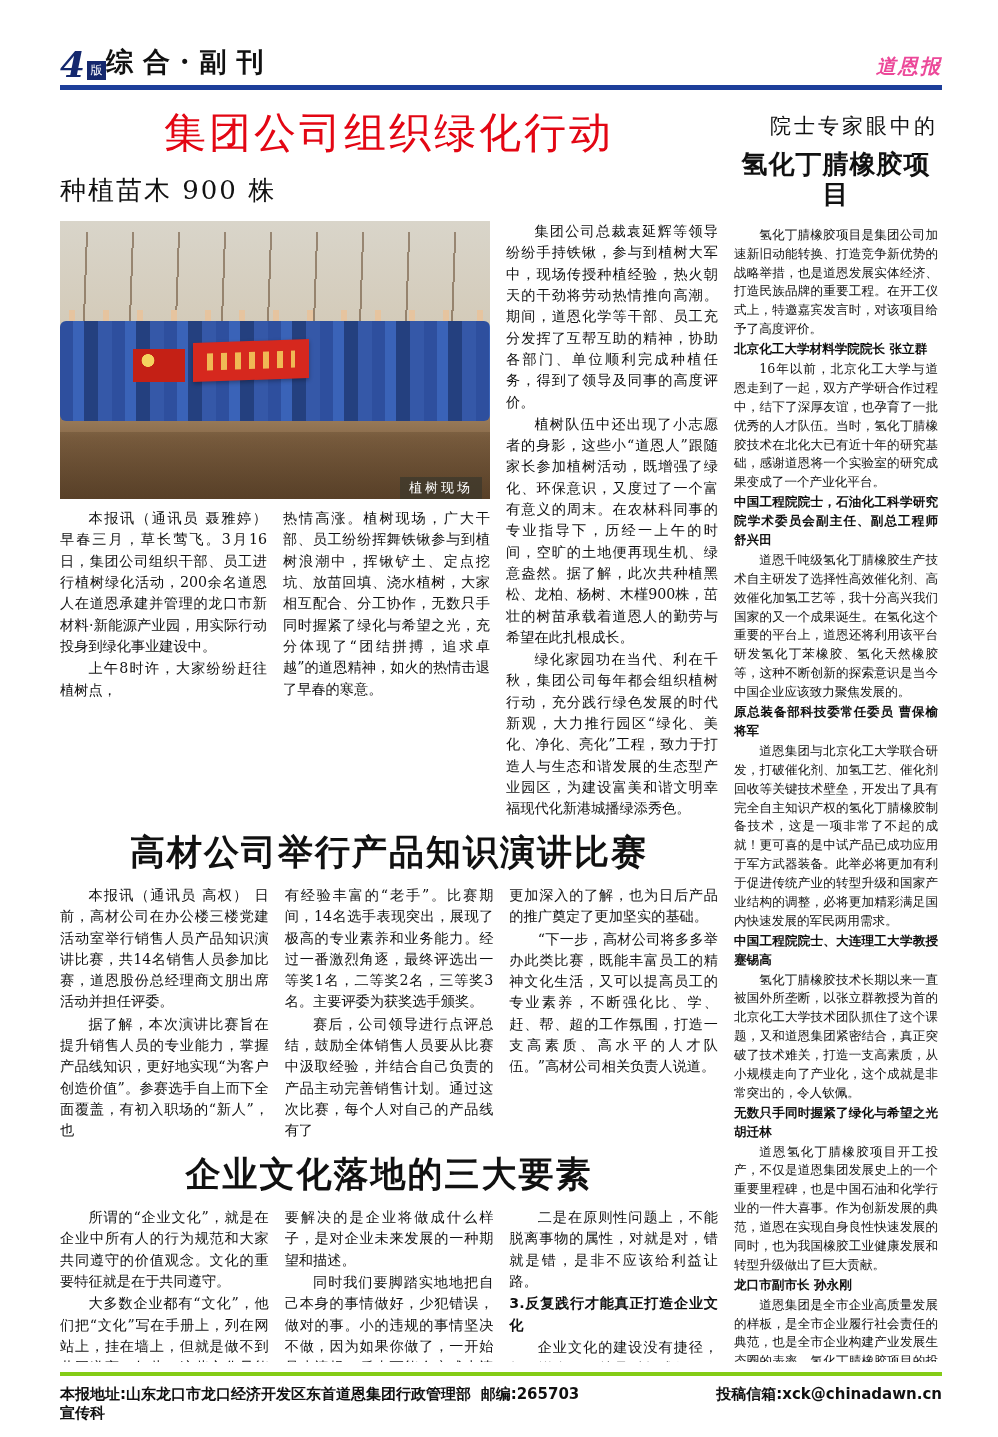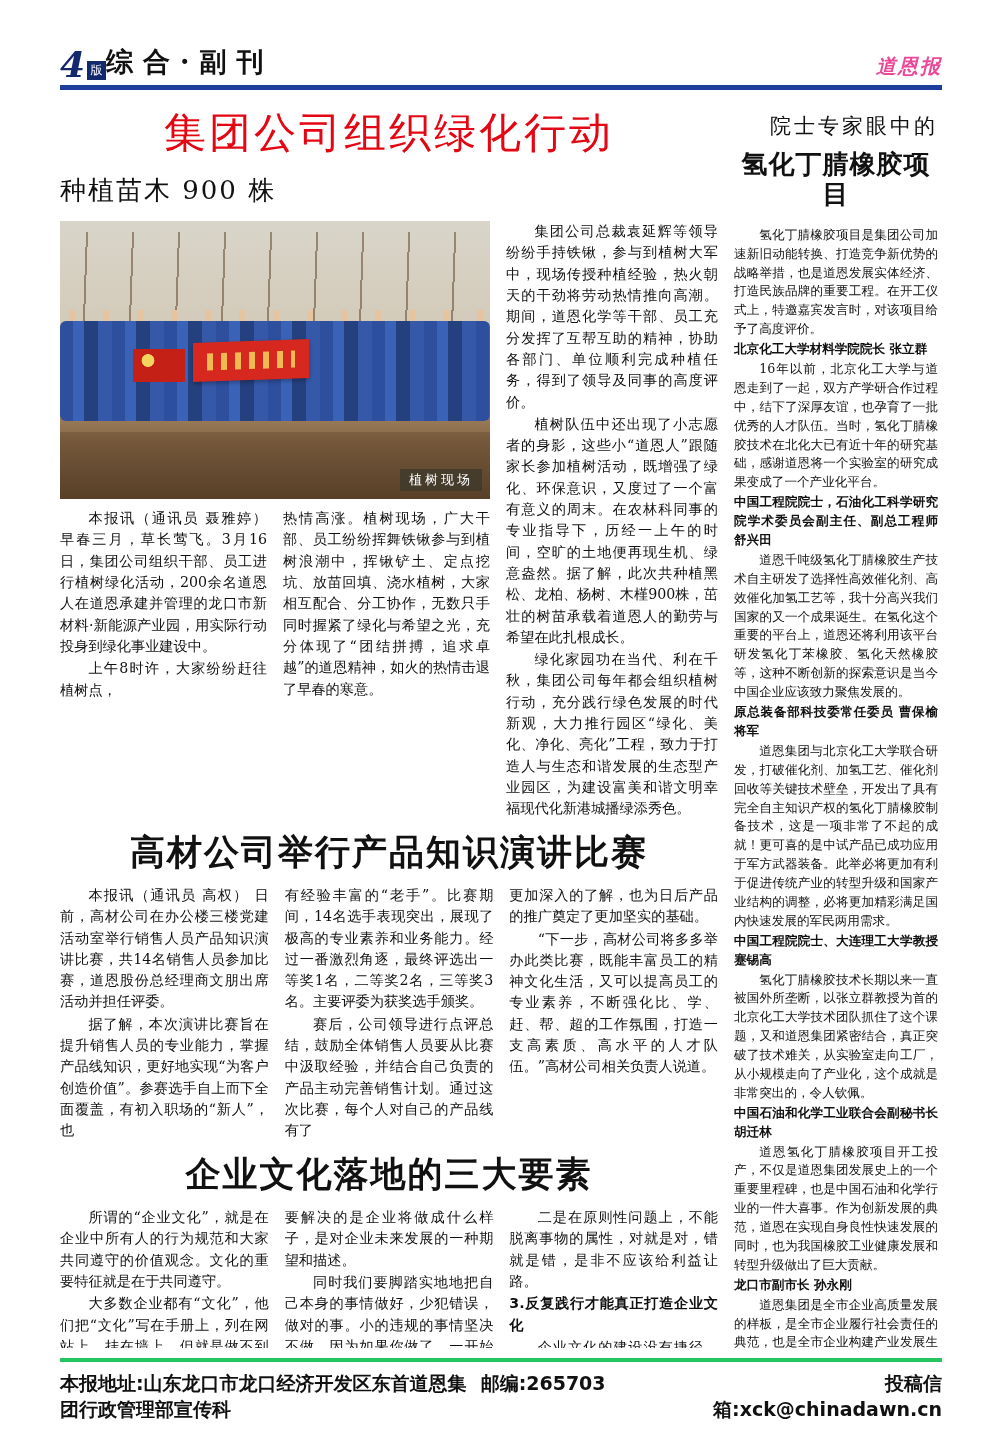--- a/index.html
+++ b/index.html
@@ -46,21 +46,21 @@
          background:repeating-linear-gradient(90deg,transparent 0 9px,#e6c49f 9px 15px,transparent 15px 34px);}
   .flag{position:absolute;left:31%;top:43%;width:27%;height:14%;background:#d6281e;
         transform:skewY(-2deg);box-shadow:0 2px 4px rgba(0,0,0,.3);}
   .flag::after{content:"";position:absolute;inset:28% 12%;
         background:repeating-linear-gradient(90deg,#f4d35e 0 6px,transparent 6px 14px);opacity:.85;}
   .party-flag{position:absolute;left:17%;top:46%;width:12%;height:12%;background:#c42015;}
   .party-flag::after{content:"";position:absolute;left:12%;top:15%;width:34%;height:40%;
         background:radial-gradient(circle,#f4d35e 0 55%,transparent 60%);}
   .soil{position:absolute;bottom:0;left:0;right:0;height:24%;
         background:linear-gradient(180deg,rgba(70,48,26,.25),rgba(60,40,20,.55));}
-  .photo-cap{position:absolute;right:8px;bottom:8px;background:rgba(62,56,44,.78);color:#fff;
+  .photo-cap{position:absolute;right:8px;bottom:0;background:rgba(62,56,44,.78);color:#fff;
         font-size:13px;letter-spacing:3px;padding:2px 9px;font-family:"DejaVu Sans",sans-serif;}
   
   .art{margin-top:12px;}
   .art-headline{font-family:"DejaVu Sans","Liberation Sans",sans-serif;font-weight:bold;
         font-size:35px;text-align:center;letter-spacing:2px;margin-bottom:14px;line-height:1.1;}
   .cols3{display:flex;gap:16px;}
   .cols3 .col{flex:1;}
   
   .kicker{text-align:right;font-size:21px;letter-spacing:3px;margin-top:2px;}
   .r-headline{text-align:center;font-family:"DejaVu Sans","Liberation Sans",sans-serif;
@@ -74,22 +74,22 @@
       radial-gradient(circle at 9% 72%,#c63a66 0 16px,transparent 17px),
       radial-gradient(circle at 38% 18%,#e884a6 0 15px,transparent 16px),
       radial-gradient(circle at 46% 62%,#d8537f 0 20px,transparent 21px),
       radial-gradient(circle at 33% 84%,#e16a95 0 14px,transparent 15px),
       radial-gradient(circle at 62% 30%,#e884a6 0 13px,transparent 14px),
       radial-gradient(circle at 70% 74%,#d84a7e 0 17px,transparent 18px),
       radial-gradient(circle at 84% 46%,#e16a95 0 15px,transparent 16px),
       radial-gradient(circle at 90% 80%,#c63a66 0 13px,transparent 14px),
       radial-gradient(circle at 55% 88%,#e884a6 0 12px,transparent 13px);}
   
-  .ftr{border-top:4px solid #22c55e;margin-top:10px;padding-top:9px;display:flex;
-       font-family:"DejaVu Sans","Liberation Sans",sans-serif;font-weight:bold;font-size:19px;}
+  .ftr{border-top:4px solid #84cc16;margin-top:10px;padding-top:9px;display:flex;
+       font-family:"DejaVu Sans","Liberation Sans",sans-serif;font-weight:bold;font-size:15px;}
   .ftr .addr{flex:1.55;} .ftr .post{flex:.7;} .ftr .mail{flex:1;text-align:right;}
 </style>
 </head>
 <body>
 
 <div class="page">
 
   <div class="hdr">
     <div class="badge">
       <span class="num">4</span>
@@ -188,22 +188,22 @@
       <div class="r-body">
 
       <p class="blk p">氢化丁腈橡胶项目是集团公司加速新旧动能转换、打造竞争新优势的战略举措，也是道恩发展实体经济、打造民族品牌的重要工程。在开工仪式上，特邀嘉宾发言时，对该项目给予了高度评价。</p>
           <p class="blk name">北京化工大学材料学院院长 张立群</p>
           <p class="blk p">16年以前，北京化工大学与道恩走到了一起，双方产学研合作过程中，结下了深厚友谊，也孕育了一批优秀的人才队伍。当时，氢化丁腈橡胶技术在北化大已有近十年的研究基础，感谢道恩将一个实验室的研究成果变成了一个产业化平台。</p>
           <p class="blk name">中国工程院院士，石油化工科学研究院学术委员会副主任、副总工程师 舒兴田</p>
           <p class="blk p">道恩千吨级氢化丁腈橡胶生产技术自主研发了选择性高效催化剂、高效催化加氢工艺等，我十分高兴我们国家的又一个成果诞生。在氢化这个重要的平台上，道恩还将利用该平台研发氢化丁苯橡胶、氢化天然橡胶等，这种不断创新的探索意识是当今中国企业应该致力聚焦发展的。</p>
           <p class="blk name">原总装备部科技委常任委员 曹保榆将军</p>
           <p class="blk p">道恩集团与北京化工大学联合研发，打破催化剂、加氢工艺、催化剂回收等关键技术壁垒，开发出了具有完全自主知识产权的氢化丁腈橡胶制备技术，这是一项非常了不起的成就！更可喜的是中试产品已成功应用于军方武器装备。此举必将更加有利于促进传统产业的转型升级和国家产业结构的调整，必将更加精彩满足国内快速发展的军民两用需求。</p>
           <p class="blk name">中国工程院院士、大连理工大学教授 蹇锡高</p>
-          <p class="blk p">氢化丁腈橡胶技术长期以来一直被国外所垄断，以张立群教授为首的北京化工大学技术团队抓住了这个课题，又和道恩集团紧密结合，真正突破了技术难关，从实验室走向工厂，从小规模走向了产业化，这个成就是非常突出的，令人钦佩。</p>
-          <p class="blk name">中国石油和化学工业联合会副秘书长 胡迁林</p>
+          <p class="blk p">氢化丁腈橡胶技术长期以来一直被国外所垄断，以张立群教授为首的北京化工大学技术团队抓住了这个课题，又和道恩集团紧密结合，真正突破了技术难关，打造一支高素质，从小规模走向了产业化，这个成就是非常突出的，令人钦佩。</p>
+          <p class="blk name">无数只手同时握紧了绿化与希望之光 胡迁林</p>
           <p class="blk p">道恩氢化丁腈橡胶项目开工投产，不仅是道恩集团发展史上的一个重要里程碑，也是中国石油和化学行业的一件大喜事。作为创新发展的典范，道恩在实现自身良性快速发展的同时，也为我国橡胶工业健康发展和转型升级做出了巨大贡献。</p>
           <p class="blk name">龙口市副市长 孙永刚</p>
           <p class="blk p">道恩集团是全市企业高质量发展的样板，是全市企业履行社会责任的典范，也是全市企业构建产业发展生态圈的表率。氢化丁腈橡胶项目的投产开工，标志着我市新材料产业发展又翻开了崭新的一页，对全市产业结构转型升级将产生重大而深远的影响。</p>
         </div>
       <div class="painting">
 
         <div class="blossoms"></div>
 
       </div>
     </div>

